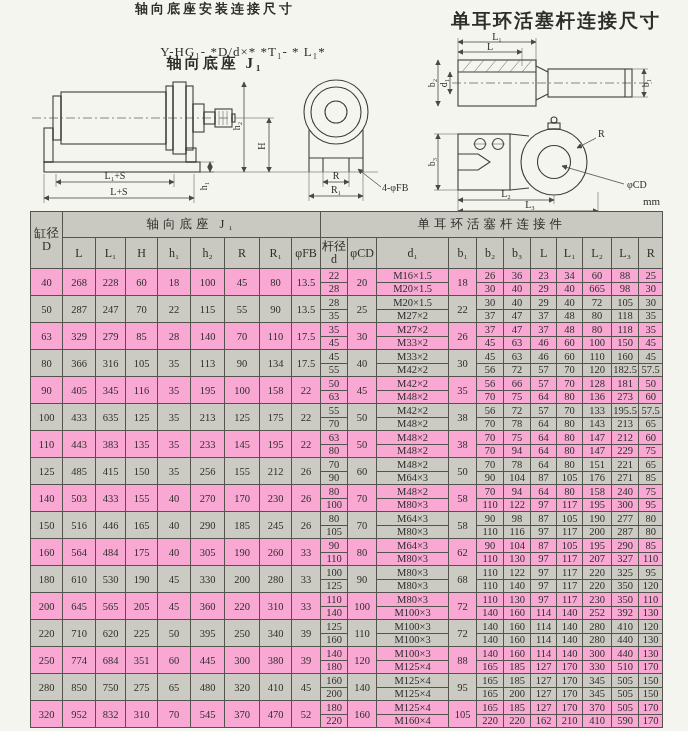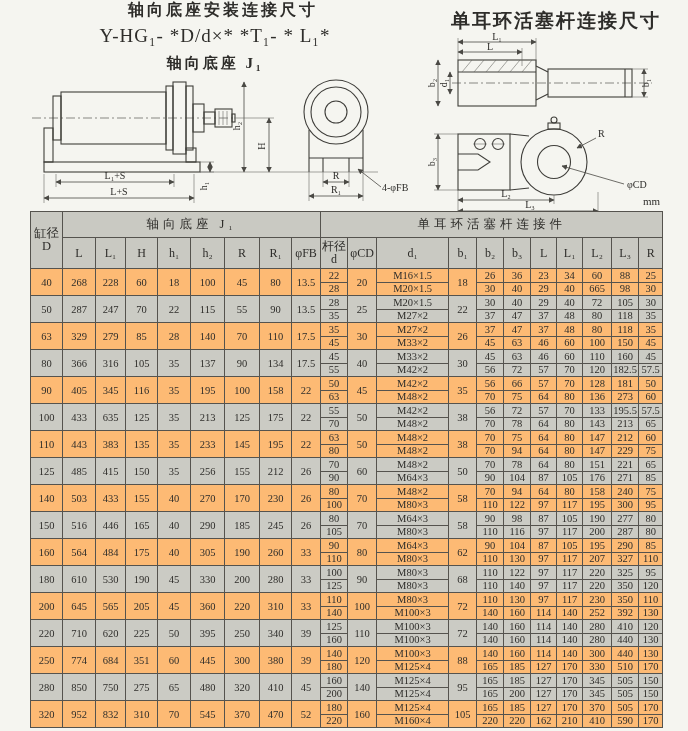--- a/index.html
+++ b/index.html
@@ -3,37 +3,37 @@
 <meta charset="utf-8">
 <style>
   html,body{margin:0;padding:0;background:#e9e9e4;}
   .page{
     position:relative;width:688px;height:731px;margin:0 auto;
     background:#f5f5f0;
     font-family:"Liberation Serif","DejaVu Serif",serif;
     color:#2e2d2a;overflow:hidden;
   }
   .title-block{position:absolute;text-align:center;}
-  .t-left1{left:8px;top:8;width:430px;font-size:16px;font-weight:bold;letter-spacing:3px;}
-  .t-left2{left:0;top:25px;width:430px;font-size:19px;letter-spacing:1px;}
+  .t-left1{left:0;top:8;width:430px;font-size:13px;font-weight:bold;letter-spacing:3px;}
+  .t-left2{left:0;top:44px;width:430px;font-size:13px;letter-spacing:1px;padding-left:28px;}
   .t-left3{left:0;top:54px;width:430px;font-size:15px;font-weight:bold;letter-spacing:3px;}
   .t-right{left:430px;top:8px;width:252px;font-size:19px;font-weight:bold;letter-spacing:2px;}
   svg{position:absolute;}
   #left-diagram{left:26px;top:70px;}
   #right-diagram{left:428px;top:32px;}
   svg .part{fill:none;stroke:#3f3e3a;stroke-width:1.1;}
   svg .thin{fill:none;stroke:#6a6964;stroke-width:0.6;}
   svg .dim{fill:none;stroke:#4a4944;stroke-width:0.8;}
   svg .cl{fill:none;stroke:#5a5954;stroke-width:0.7;stroke-dasharray:9 3 2 3;}
   svg text{fill:#2e2d2a;font-family:"Liberation Serif","DejaVu Serif",serif;font-size:10px;}
   .mm-label{position:absolute;top:195px;right:28px;font-size:11px;}
   table{
     position:absolute;left:30px;top:211px;width:630px;
     border-collapse:collapse;table-layout:fixed;
-    background:#fdba74;border:1.5px solid #4c4a45;
+    background:#f9a8d4;border:1.5px solid #4c4a45;
   }
   th,td{
     border:1px solid #55534e;text-align:center;vertical-align:middle;
     padding:0;overflow:hidden;white-space:nowrap;
   }
   thead th{background:#c9c9c2;font-weight:normal;font-size:12px;}
   thead tr:first-child th{height:25px;font-size:12.5px;letter-spacing:4px;}
   thead tr:last-child th{height:30px;letter-spacing:0;}
   .pre{white-space:pre-line;line-height:1.05;letter-spacing:0 !important;}
   tbody td{height:12.5px;font-size:10.5px;line-height:11px;}
@@ -339,21 +339,21 @@
           <td>100</td>
           <td>150</td>
           <td>45</td>
         </tr>
         <tr class="grp shade">
           <td rowspan="2">80</td>
           <td rowspan="2">366</td>
           <td rowspan="2">316</td>
           <td rowspan="2">105</td>
           <td rowspan="2">35</td>
-          <td rowspan="2">137</td>
+          <td rowspan="2">113</td>
           <td rowspan="2">90</td>
           <td rowspan="2">134</td>
           <td rowspan="2">17.5</td>
           <td>45</td>
           <td rowspan="2">40</td>
           <td>M33×2</td>
           <td rowspan="2">30</td>
           <td>45</td>
           <td>63</td>
           <td>46</td>

